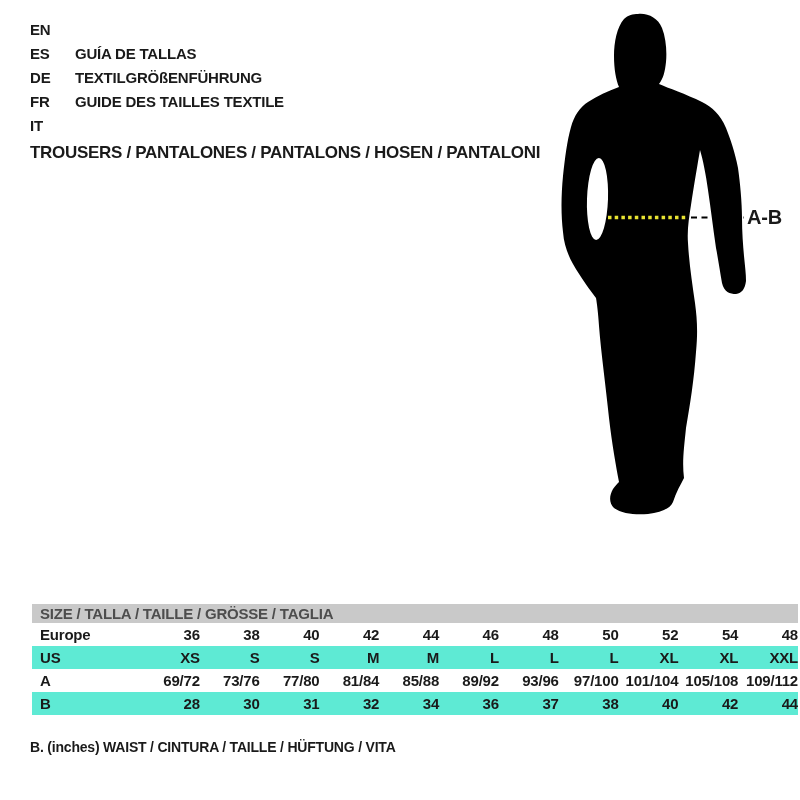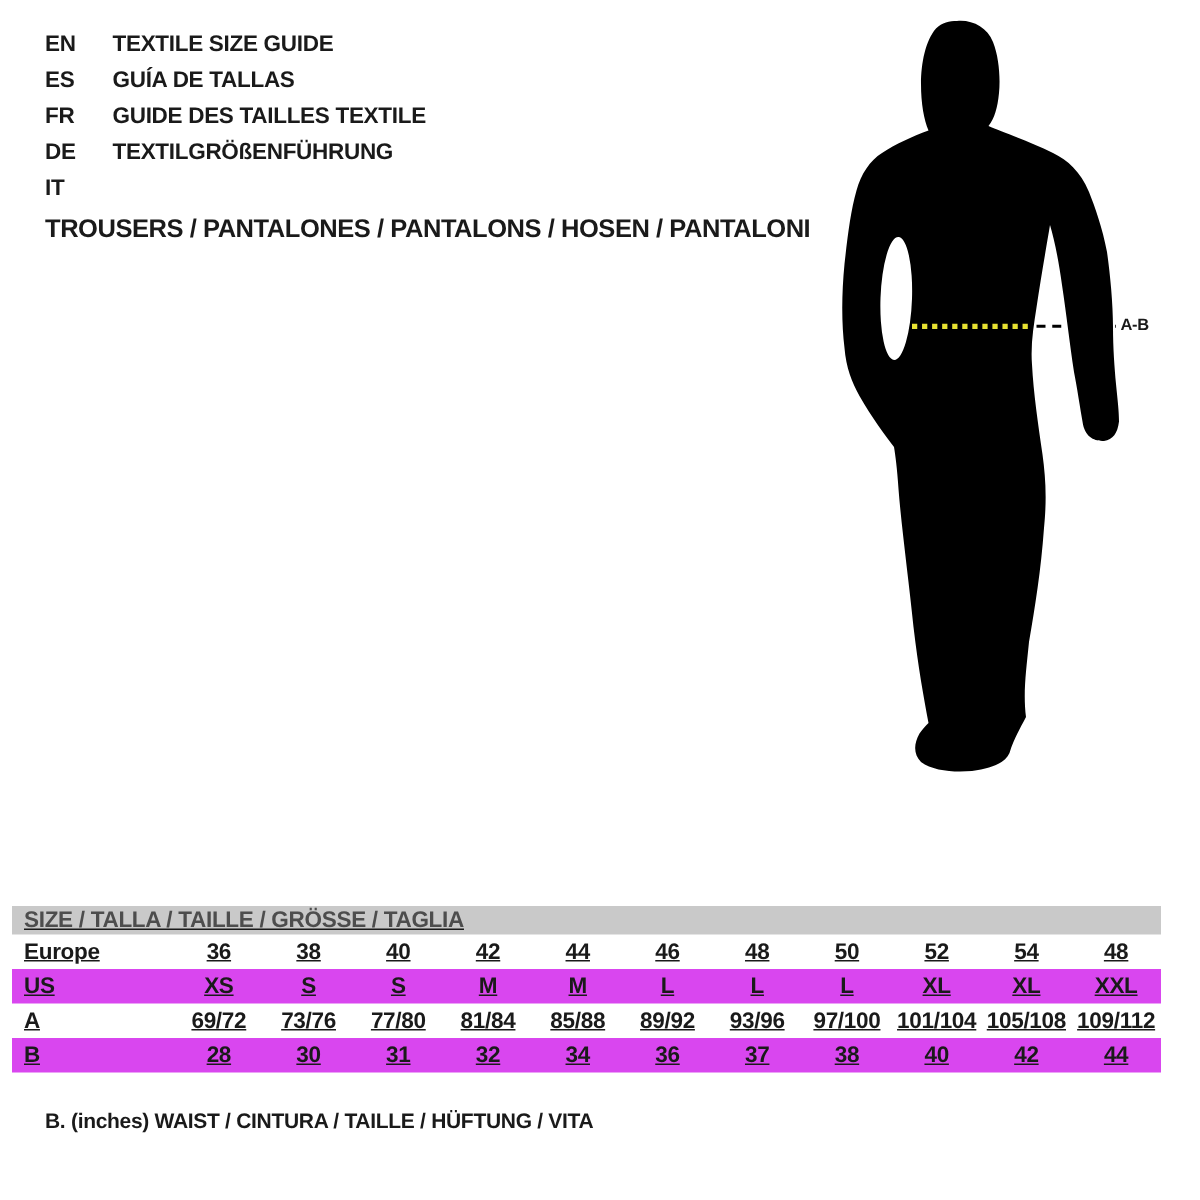--- a/index.html
+++ b/index.html
@@ -12,58 +12,57 @@
   .lang-row{display:flex;height:24px;line-height:24px;
     font-size:15px;font-weight:700;letter-spacing:-0.2px;}
   .lang-code{width:45px;}
   
   .garment-title{position:absolute;left:30px;top:143px;
     font-size:17px;font-weight:700;letter-spacing:-0.3px;line-height:20px;}
   
   .figure-svg{position:absolute;left:0;top:0;}
   
   .measure-label{position:absolute;left:747px;top:206px;
-    font-size:11px;font-weight:700;line-height:22px;letter-spacing:-0.2px;}
+    font-size:20px;font-weight:700;line-height:22px;letter-spacing:-0.2px;}
   
   .section-title{position:absolute;left:30px;top:570px;
     font-size:16px;font-weight:700;letter-spacing:-0.2px;line-height:18px;}
   
-  .size-table{position:absolute;left:8px;top:604px;width:766px;text-decoration:underline;}
+  .size-table{position:absolute;left:32px;top:604px;width:766px;}
   .thead{height:19px;line-height:19px;background:#c9c9c9;color:#4d4d4d;
     font-size:15px;font-weight:700;letter-spacing:-0.2px;padding-left:8px;box-sizing:border-box;}
   .trow{display:grid;grid-template-columns:108px repeat(11,1fr);
     height:23px;line-height:23px;font-size:15px;font-weight:700;letter-spacing:-0.2px;}
-  .trow.alt{background:#d946ef;}
+  .trow.alt{background:#5eead4;}
   .tlabel{padding-left:8px;}
-  .tcell{text-align:center;}
+  .tcell{text-align:right;}
   
   .footnotes{position:absolute;left:30px;top:736px;
     font-size:14px;font-weight:700;letter-spacing:-0.2px;line-height:22px;}
 </style>
 </head>
 <body>
 
 <div class="canvas">
 
   <div class="lang-list">
     <div class="lang-row">
       <span class="lang-code">EN</span>
-      <span class="lang-label">TEXTILE SIZE GUIDE</span>
     </div>
     <div class="lang-row">
       <span class="lang-code">ES</span>
       <span class="lang-label">GUÍA DE TALLAS</span>
     </div>
     <div class="lang-row">
+      <span class="lang-code">DE</span>
+      <span class="lang-label">TEXTILGRÖßENFÜHRUNG</span>
+    </div>
+    <div class="lang-row">
       <span class="lang-code">FR</span>
       <span class="lang-label">GUIDE DES TAILLES TEXTILE</span>
-    </div>
-    <div class="lang-row">
-      <span class="lang-code">DE</span>
-      <span class="lang-label">TEXTILGRÖßENFÜHRUNG</span>
     </div>
     <div class="lang-row">
       <span class="lang-code">IT</span>
     </div>
   </div>
 
   <div class="garment-title">TROUSERS / PANTALONES / PANTALONS / HOSEN / PANTALONI</div>
 
   <svg class="figure-svg" width="800" height="560" viewBox="0 0 800 560">
     <path d="M638,14

